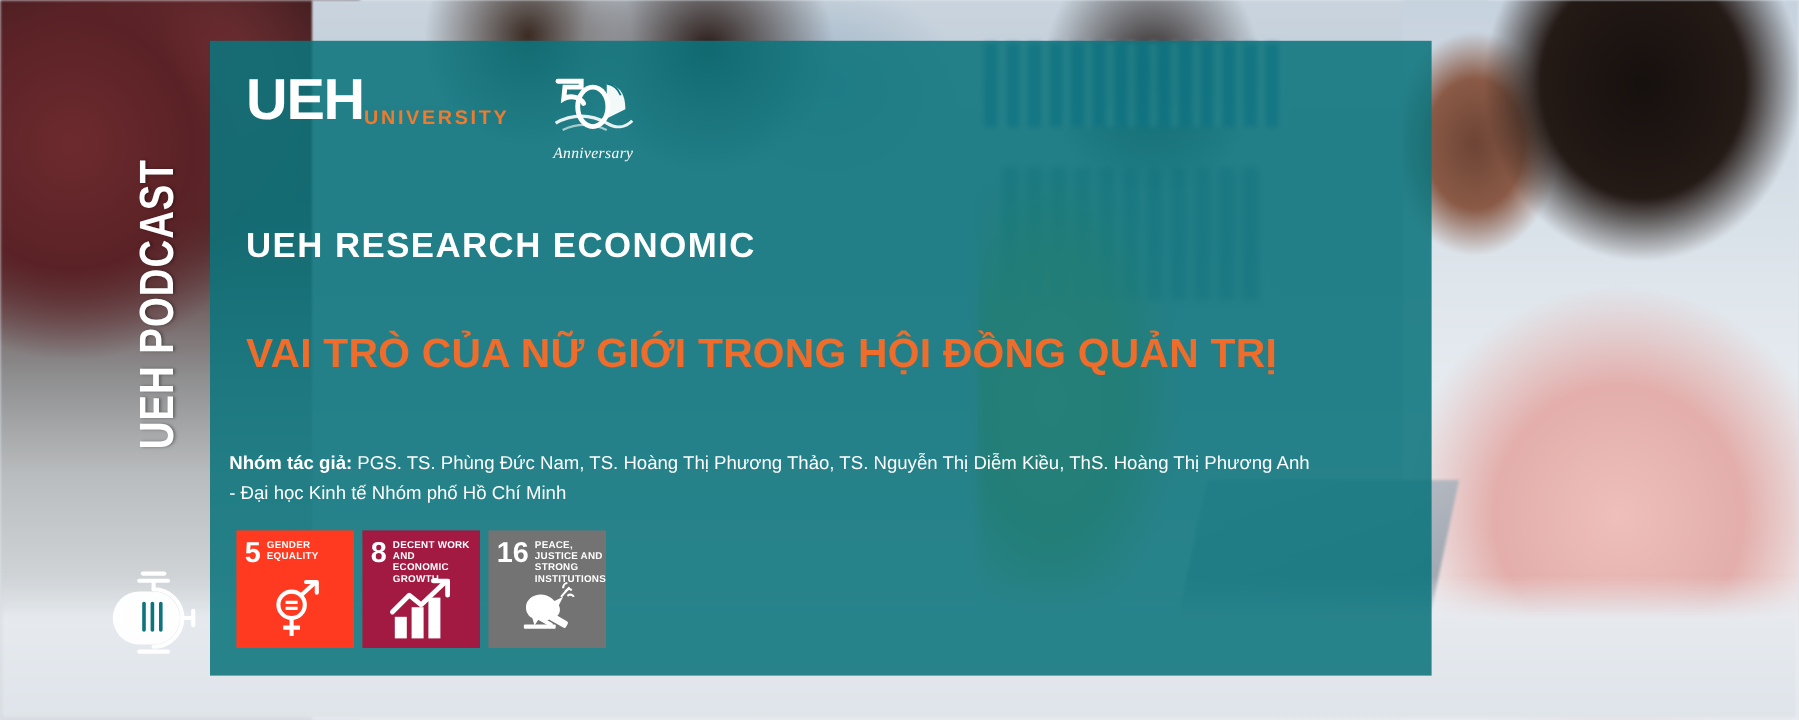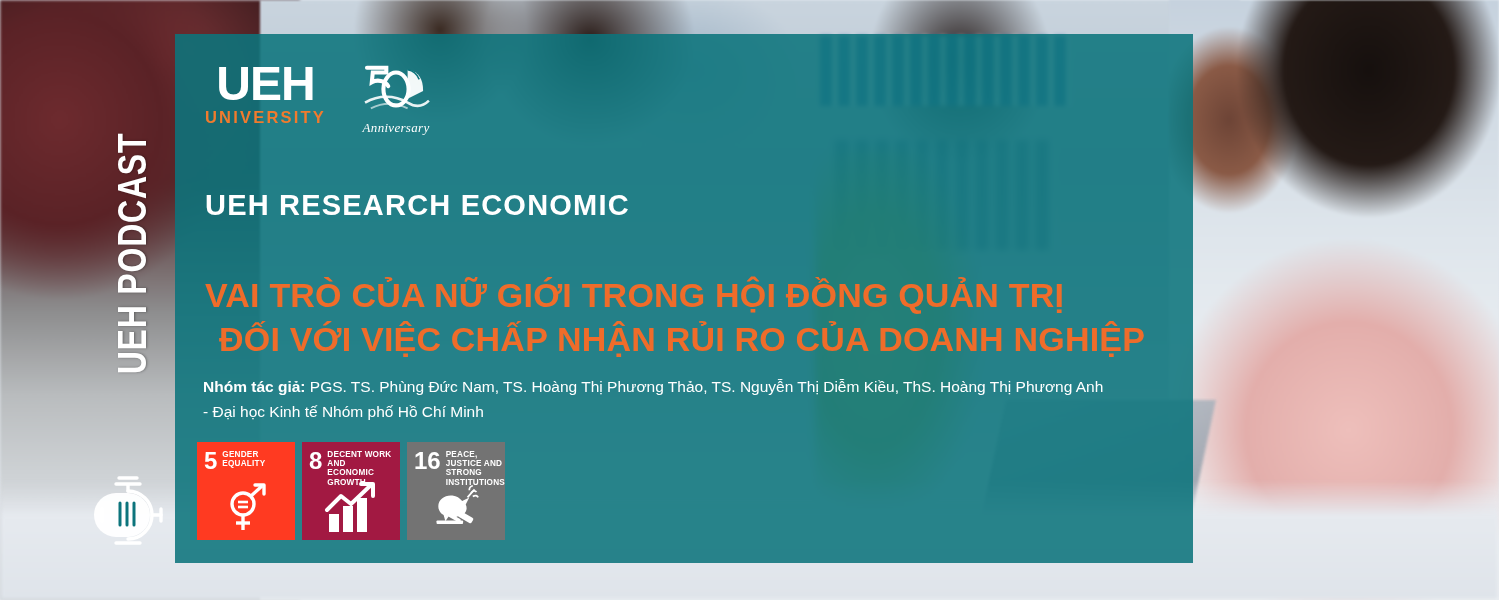--- a/index.html
+++ b/index.html
@@ -118,21 +118,21 @@
     z-index:6;
   }
 
   .panel-inner { position:absolute; inset:0; padding:28px 30px; }
 
   
   .logo-row {
     position:absolute; left:30px; top:28px;
     display:flex; align-items:flex-start; gap:30px;
   }
-  .ueh-logo { display:flex; flex-direction:column; align-items:center; }
+  .ueh-logo { display:flex; align-items:flex-end; }
   .ueh-mark {
     color:#ffffff; font-size:48px; font-weight:800;
     letter-spacing:-1px; line-height:.92;
     font-family:"Liberation Sans", sans-serif;
   }
   .ueh-sub {
     color:#f07b2d; font-size:16.5px; font-weight:800;
     letter-spacing:2.2px; margin-top:3px; line-height:1;
   }
   .anniv { position:relative; width:80px; height:76px; margin-top:-2px; }
@@ -162,21 +162,21 @@
     line-height:1.28;
     letter-spacing:.2px;
     font-family:"Liberation Sans", sans-serif;
     text-transform:uppercase;
   }
   .title-line { display:block; white-space:nowrap; }
   .title-line.l2 { padding-left:14px; }
 
   
   .authors {
-    position:absolute; left:28px; top:340px;
+    position:absolute; left:16px; top:340px;
     width:950px;
     color:#ffffff;
     font-size:15.5px;
     line-height:1.62;
     font-family:"Liberation Sans", sans-serif;
   }
 
   
   .sdgs {
     position:absolute; left:22px; top:408px;
@@ -271,21 +271,20 @@
             <path d="M14 50 c12 -6 26 -6 38 0" fill="none" stroke="#ffffff" stroke-width="2" opacity=".6"></path>
           </svg>
           <div class="anniv-word">Anniversary</div>
         </div>
       </div>
 
       <div class="kicker">UEH RESEARCH ECONOMIC</div>
 
       <div class="title">
         <span class="title-line l1">VAI TRÒ CỦA NỮ GIỚI TRONG HỘI ĐỒNG QUẢN TRỊ</span>
-        <span class="title-line l2">ĐỐI VỚI VIỆC CHẤP NHẬN RỦI RO CỦA DOANH NGHIỆP</span>
       </div>
 
       <div class="authors">
         <span style="font-weight:700">Nhóm tác giả:</span><span> PGS. TS. Phùng Đức Nam, TS. Hoàng Thị Phương Thảo, TS. Nguyễn Thị Diễm Kiều, ThS. Hoàng Thị Phương Anh</span><br>
         <span>- Đại học Kinh tế Nhóm phố Hồ Chí Minh</span>
       </div>
 
       <div class="sdgs">
 
         <div class="sdg" style="background:#ff3a21">

